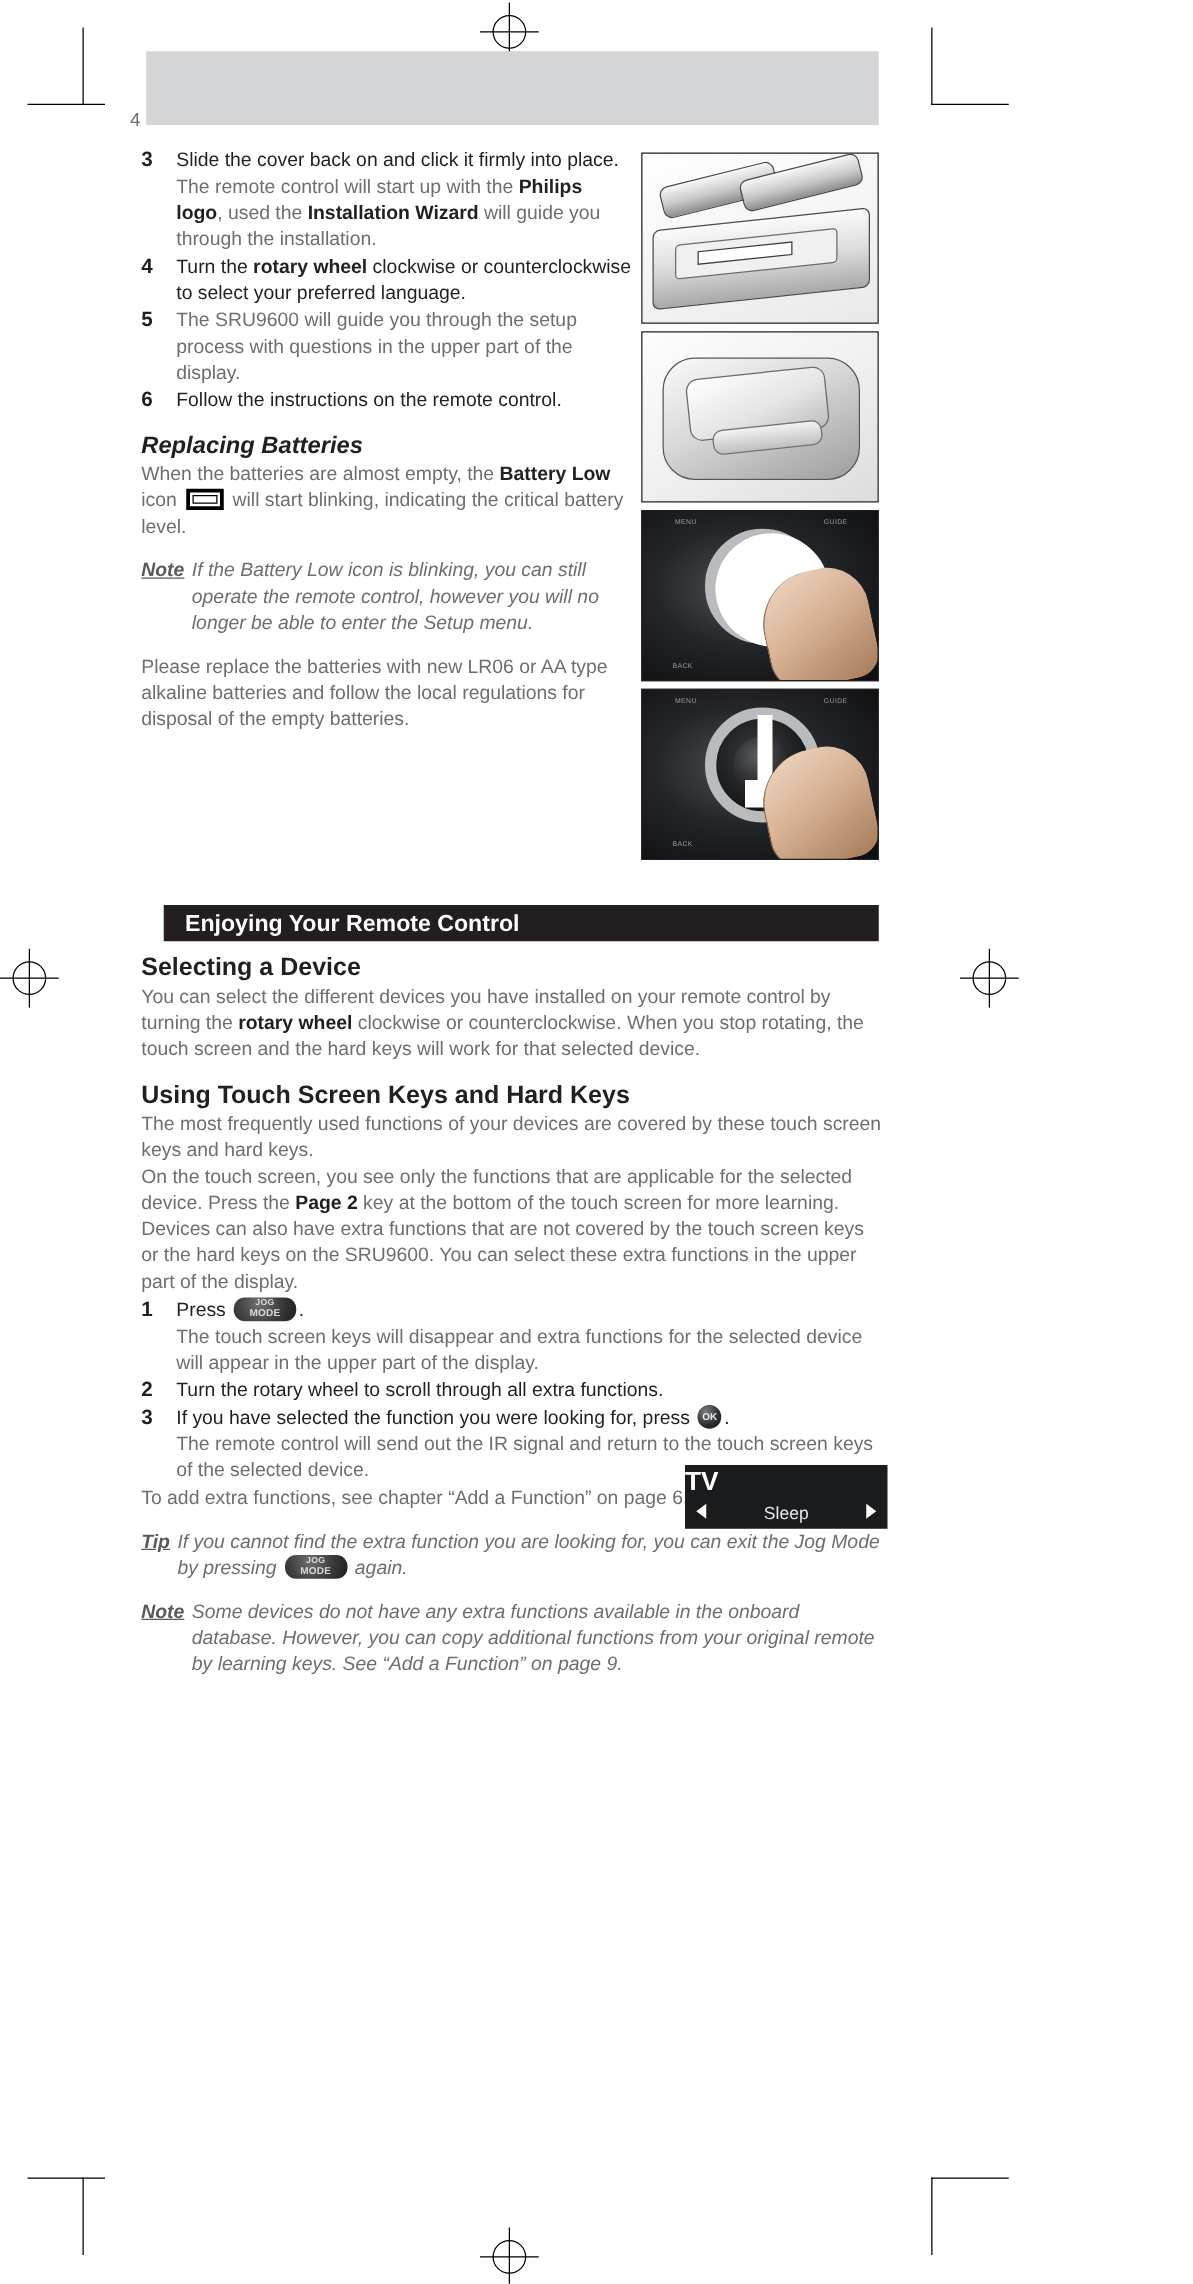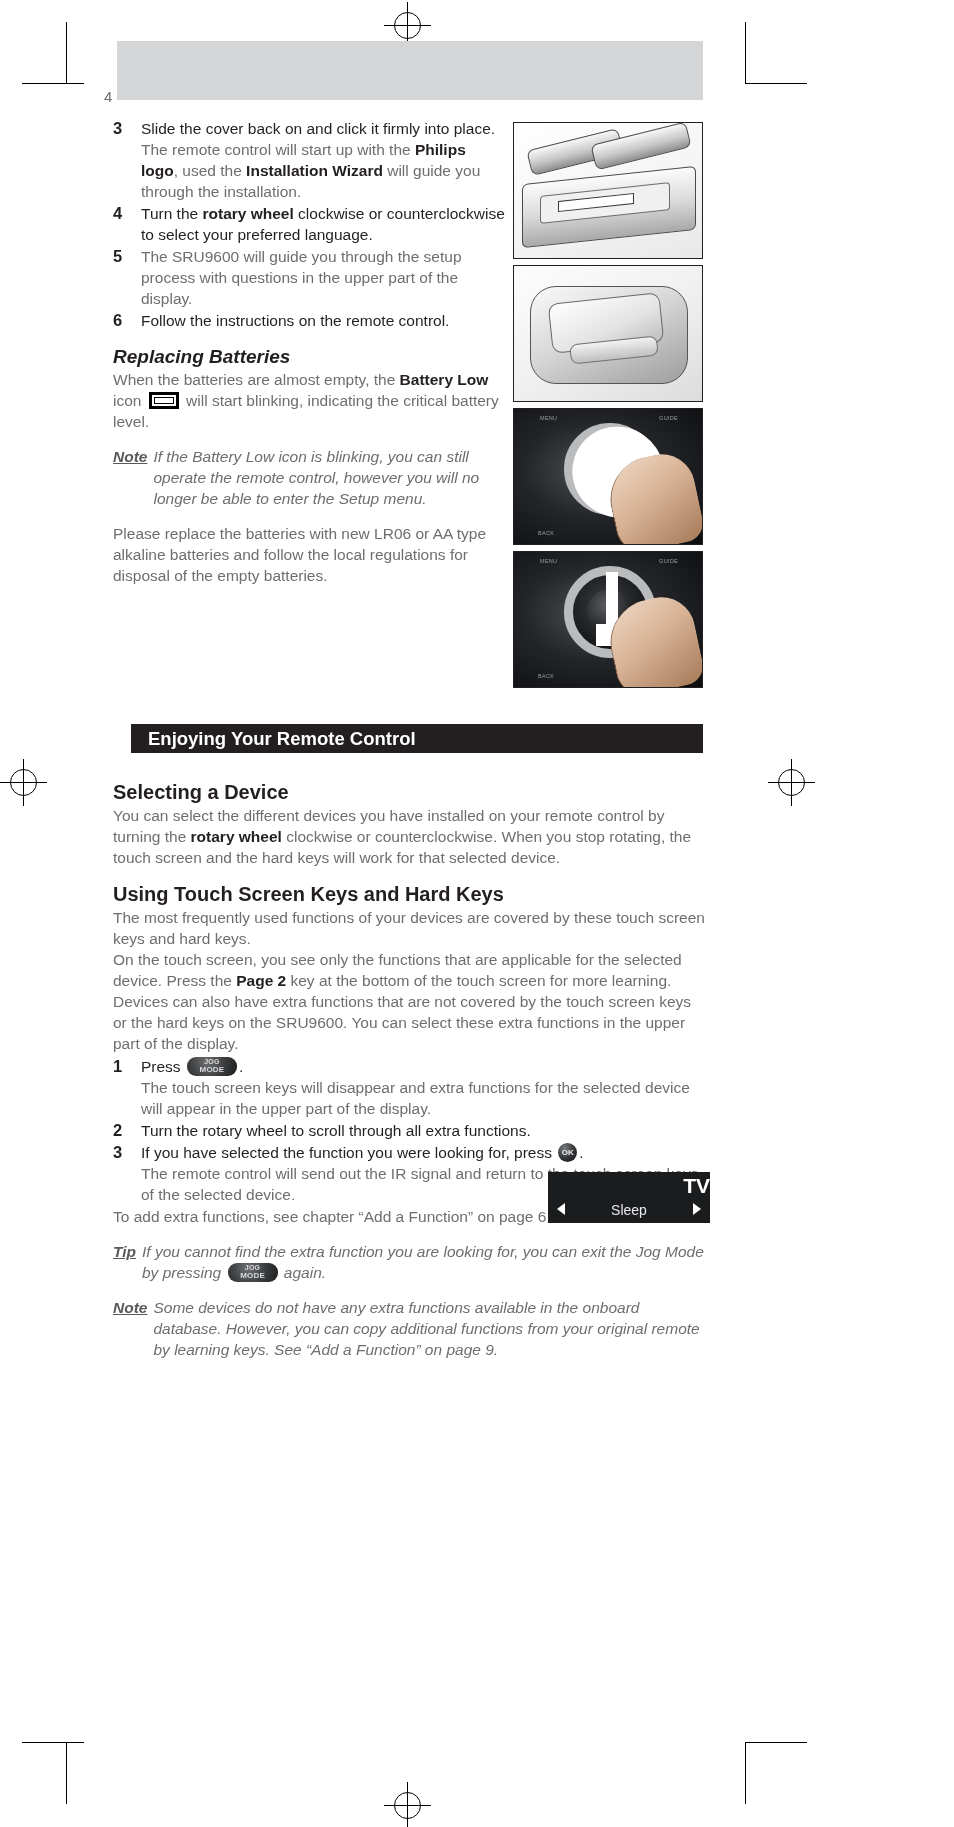--- a/index.html
+++ b/index.html
@@ -145,21 +145,21 @@
 
   
   .sect-bar{position:absolute;left:131px;width:572px;height:29px;background:#231f20;}
   .sect-bar .t{position:absolute;left:17px;top:4px;color:#fff;font-weight:bold;font-size:18.5px;
       line-height:22px;font-family:"Liberation Sans", sans-serif;}
 
   h2.head{font-size:20px;font-weight:bold;color:#231f20;margin:14px 0 1px 0;line-height:24px;}
 
   
   .lcd{position:absolute;width:162px;height:51px;background:#1b1c1e;}
-  .lcd .tv{position:absolute;left:0;right:0;top:2px;text-align:right;color:#fff;
+  .lcd .tv{position:absolute;left:0;right:0;top:2px;text-align:left;color:#fff;
       font-size:21px;font-weight:bold;font-family:"Liberation Sans", sans-serif;line-height:24px;}
   .lcd .fn{position:absolute;left:0;right:0;bottom:4px;text-align:center;color:#e8e9ea;
       font-size:14px;font-family:"Liberation Sans", sans-serif;line-height:17px;}
   .lcd .arr{position:absolute;bottom:8px;width:0;height:0;
       border-top:6px solid transparent;border-bottom:6px solid transparent;}
   .lcd .arr-l{left:9px;border-right:8px solid #fff;}
   .lcd .arr-r{right:9px;border-left:8px solid #fff;}
 </style>
 </head>
 <body>
@@ -265,21 +265,21 @@
     <div class="white-arrow wa-shaft"></div>
     <div class="white-arrow wa-head"></div>
     <div class="thumb"></div>
   </div>
 </div>
 
 <div class="sect-bar" style="top:724px;">
   <div class="t">Enjoying Your Remote Control</div>
 </div>
 
-<div class="content" style="top:766px;width:592px;">
+<div class="content" style="top:748px;width:592px;">
 
   <h2 class="head">Selecting a Device</h2>
   <p class="para"><span>You can select the different devices you have installed on your remote control by turning the </span><b>rotary wheel</b><span> clockwise or counterclockwise. When you stop rotating, the touch screen and the hard keys will work for that selected device.</span></p>
 
   <h2 class="head">Using Touch Screen Keys and Hard Keys</h2>
   <p class="para">The most frequently used functions of your devices are covered by these touch screen keys and hard keys.</p>
   <p class="para"><span>On the touch screen, you see only the functions that are applicable for the selected device. Press the </span><b>Page 2</b><span> key at the bottom of the touch screen for more learning.</span></p>
 
   <p class="para">Devices can also have extra functions that are not covered by the touch screen keys or the hard keys on the SRU9600. You can select these extra functions in the upper part of the display.</p>
 

